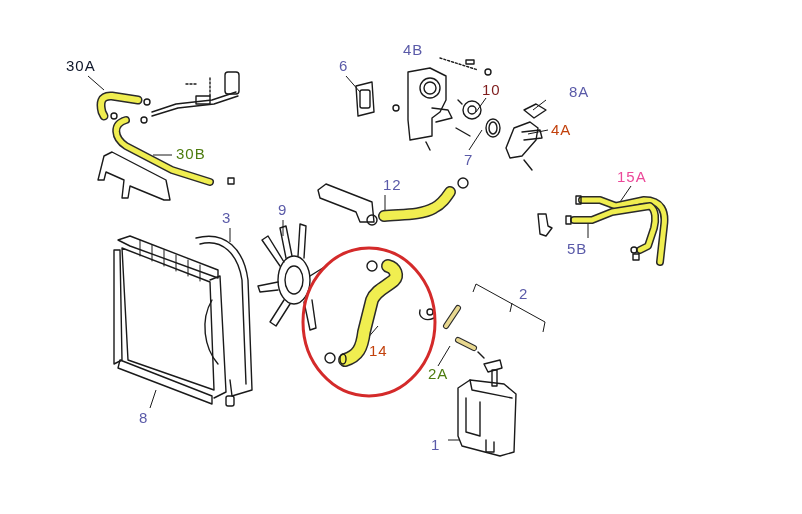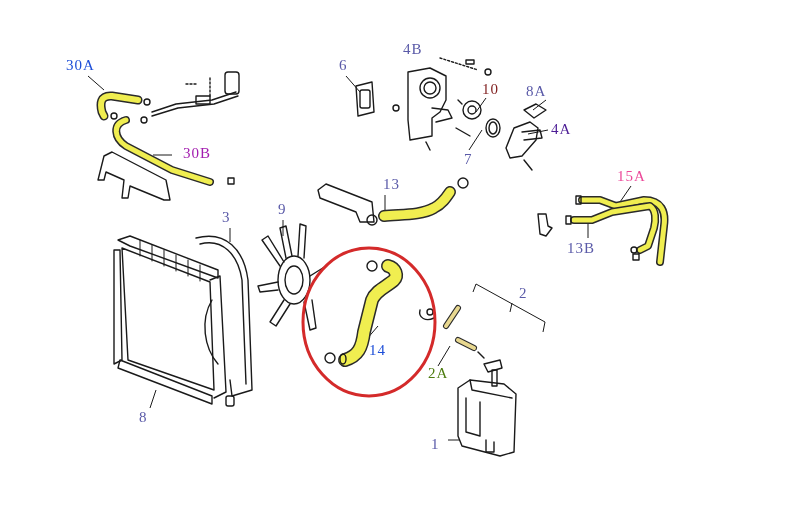--- a/index.html
+++ b/index.html
@@ -1,20 +1,20 @@
 <!DOCTYPE html>
 <html><head>
 <meta charset="utf-8">
 <style>
   html, body { margin: 0; padding: 0; background: #ffffff; }
   body { width: 802px; height: 514px; overflow: hidden; position: relative; }
   #stage { position: absolute; left: 0; top: 0; width: 802px; height: 514px; }
   .lbl {
     position: absolute;
-    font-family: Liberation Serif, serif;
+    font-family: Liberation Sans, sans-serif;
     font-size: 15px;
     letter-spacing: 1px;
     line-height: 1;
     white-space: nowrap;
   }
   svg { position: absolute; left: 0; top: 0; }
   .ink { fill: none; stroke: #1a1a1a; stroke-width: 1.4; stroke-linejoin: round; stroke-linecap: round; }
   .ink-thin { fill: none; stroke: #1a1a1a; stroke-width: 1; }
   .hose { fill: none; stroke-linecap: round; stroke-linejoin: round; }
 </style>
@@ -191,31 +191,31 @@
       <path d="M466,398 L466,432 L480,436 L480,402"></path>
       <path d="M486,440 L486,452 L494,452 L494,442"></path>
       <rect x="492" y="370" width="5" height="16"></rect>
       <path d="M484,364 L500,360 L502,368 L488,372 Z"></path>
       <path d="M478,352 L484,358"></path>
     </g>
 
     <ellipse cx="369" cy="322" rx="66" ry="74" fill="none" stroke="#d42a2a" stroke-width="3"></ellipse>
   </svg>
 
-  <span class="lbl" style="left:66px;top:58px;color:#1d4ed8">30A</span>
-  <span class="lbl" style="left:183px;top:146px;color:#a21caf">30B</span>
+  <span class="lbl" style="left:66px;top:58px;color:#0f172a">30A</span>
+  <span class="lbl" style="left:176px;top:146px;color:#4d7c0f">30B</span>
   <span class="lbl" style="left:339px;top:58px;color:#5a5aa8">6</span>
   <span class="lbl" style="left:403px;top:42px;color:#5a5aa8">4B</span>
   <span class="lbl" style="left:482px;top:82px;color:#7f1d1d">10</span>
-  <span class="lbl" style="left:526px;top:84px;color:#5a5aa8">8A</span>
-  <span class="lbl" style="left:551px;top:122px;color:#4c1d95">4A</span>
+  <span class="lbl" style="left:569px;top:84px;color:#5a5aa8">8A</span>
+  <span class="lbl" style="left:551px;top:122px;color:#c2410c">4A</span>
   <span class="lbl" style="left:464px;top:152px;color:#5a5aa8">7</span>
-  <span class="lbl" style="left:383px;top:177px;color:#5a5aa8">13</span>
+  <span class="lbl" style="left:383px;top:177px;color:#5a5aa8">12</span>
   <span class="lbl" style="left:617px;top:169px;color:#ec4899">15A</span>
-  <span class="lbl" style="left:567px;top:241px;color:#5a5aa8">13B</span>
+  <span class="lbl" style="left:567px;top:241px;color:#5a5aa8">5B</span>
   <span class="lbl" style="left:222px;top:210px;color:#5a5aa8">3</span>
   <span class="lbl" style="left:278px;top:202px;color:#5a5aa8">9</span>
   <span class="lbl" style="left:519px;top:286px;color:#5a5aa8">2</span>
-  <span class="lbl" style="left:369px;top:343px;color:#1d4ed8">14</span>
+  <span class="lbl" style="left:369px;top:343px;color:#c2410c">14</span>
   <span class="lbl" style="left:428px;top:366px;color:#4d7c0f">2A</span>
   <span class="lbl" style="left:139px;top:410px;color:#5a5aa8">8</span>
   <span class="lbl" style="left:431px;top:437px;color:#5a5aa8">1</span>
 </div>
 
 </body></html>

